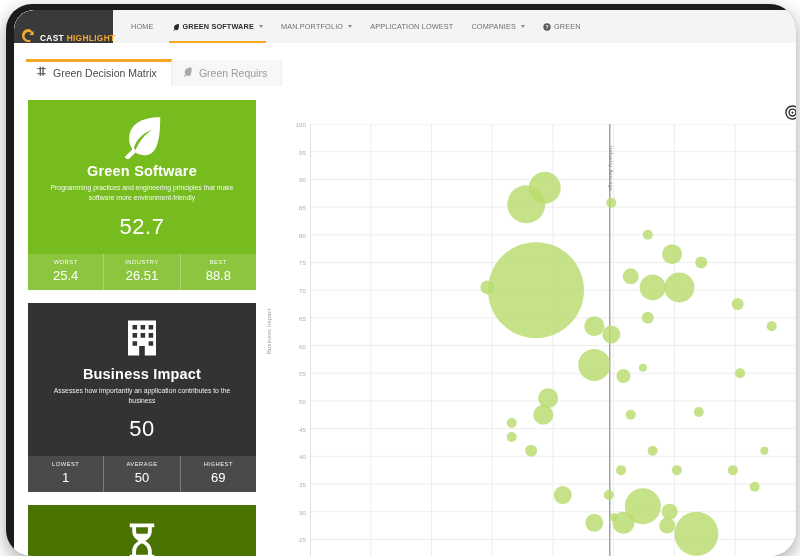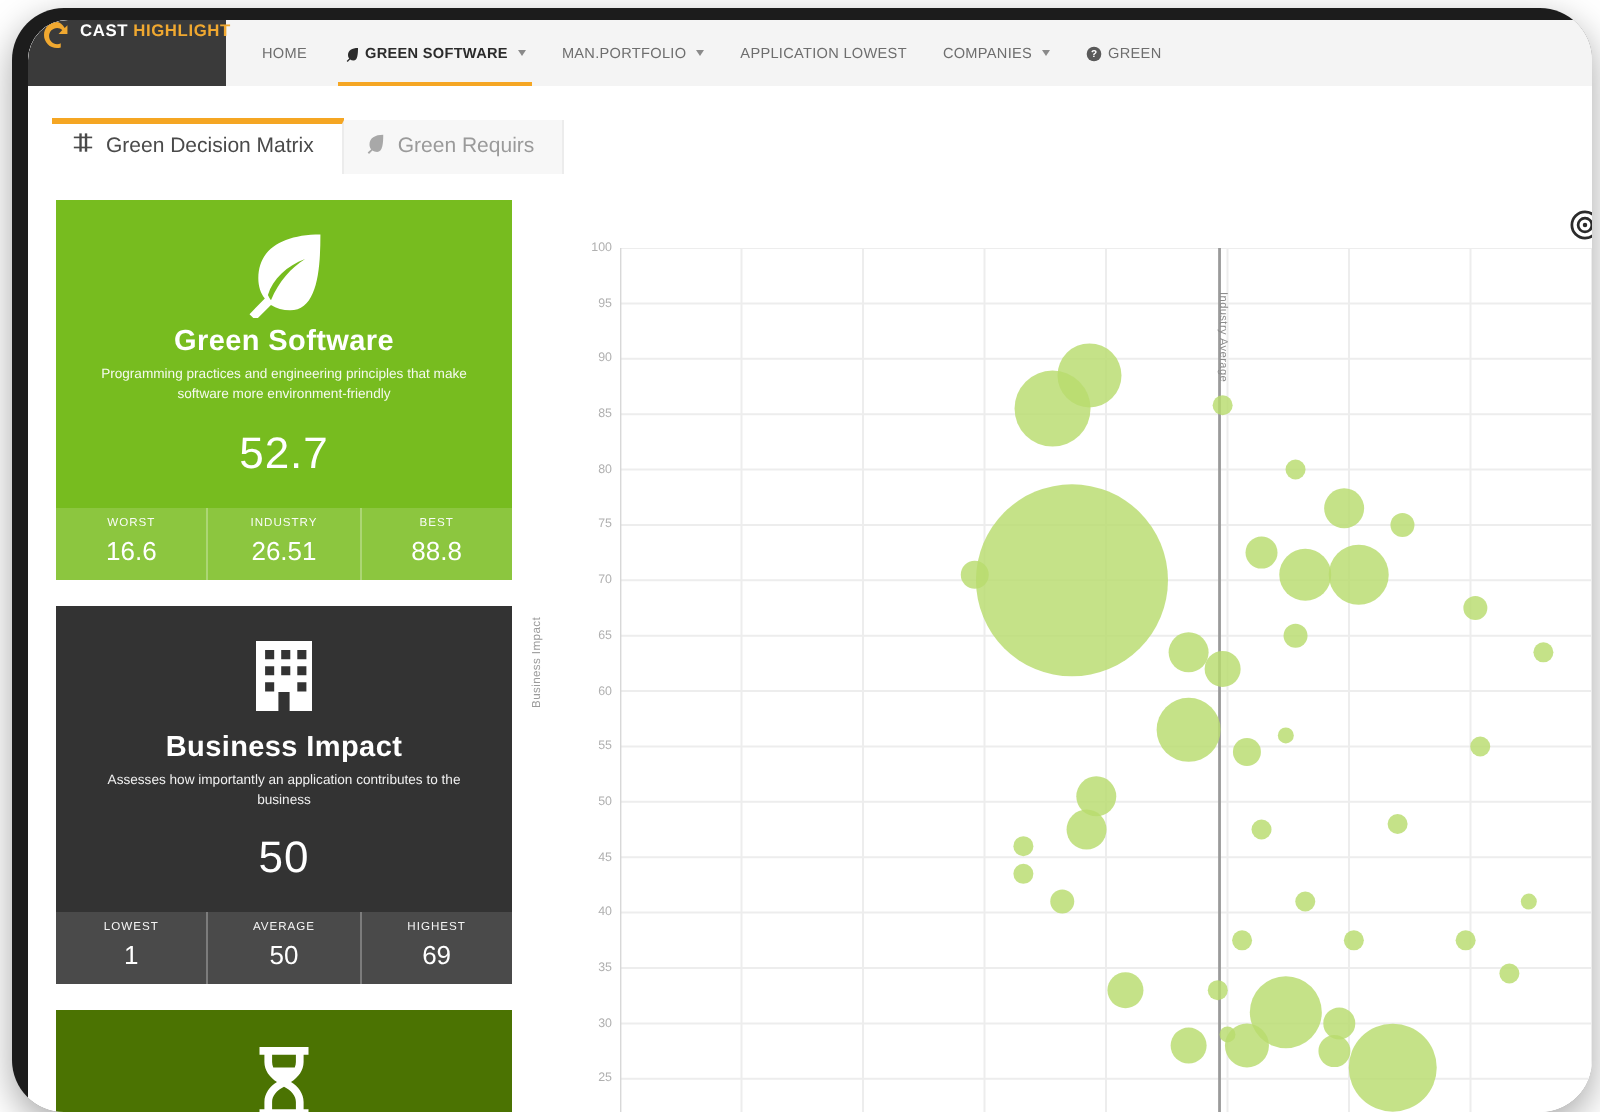--- a/index.html
+++ b/index.html
@@ -36,21 +36,21 @@
     left: 0; top: 0;
     width: 782px; height: 33px;
     background: #f4f4f4;
     display: flex;
     align-items: stretch;
   }
   #logo-block {
     width: 99px;
     background: #3a3a3a;
     display: flex;
-    align-items: flex-start;
+    align-items: flex-end;
     padding-left: 7px;
     gap: 4px;
     border-top-left-radius: 20px;
   }
   #logo-mark {
     width: 15px; height: 15px;
     flex: 0 0 auto;
   }
   #logo-text {
     font-size: 8.4px;
@@ -329,21 +329,21 @@
               <path d="M21.5 2.2c-10 0-16.2 3.9-16.2 11.4 0 2.1.6 3.9 1.7 5.3L3 23l1.6 1.6 4-4c1.4.9 3.1 1.4 5 1.4 7 0 7.9-10.2 7.9-19.8zM8.6 19.4c-.3-.4-.6-.9-.8-1.4 1.3-4.3 5-7.6 9.7-9.4-3.6 2.3-6.8 5.7-8.9 10.8z" fill="#ffffff"></path>
             </svg>
           </div>
           <div class="kpi-title">Green Software</div>
           <div class="kpi-desc">Programming practices and engineering principles that make software more environment-friendly</div>
           <div class="kpi-value">52.7</div>
         </div>
         <div class="kpi-stats green">
           <div class="stat">
             <div class="stat-label">WORST</div>
-            <div class="stat-value">16.6</div>
+            <div class="stat-value">25.4</div>
           </div>
           <div class="stat">
             <div class="stat-label">INDUSTRY</div>
             <div class="stat-value">26.51</div>
           </div>
           <div class="stat">
             <div class="stat-label">BEST</div>
             <div class="stat-value">88.8</div>
           </div>
         </div>

